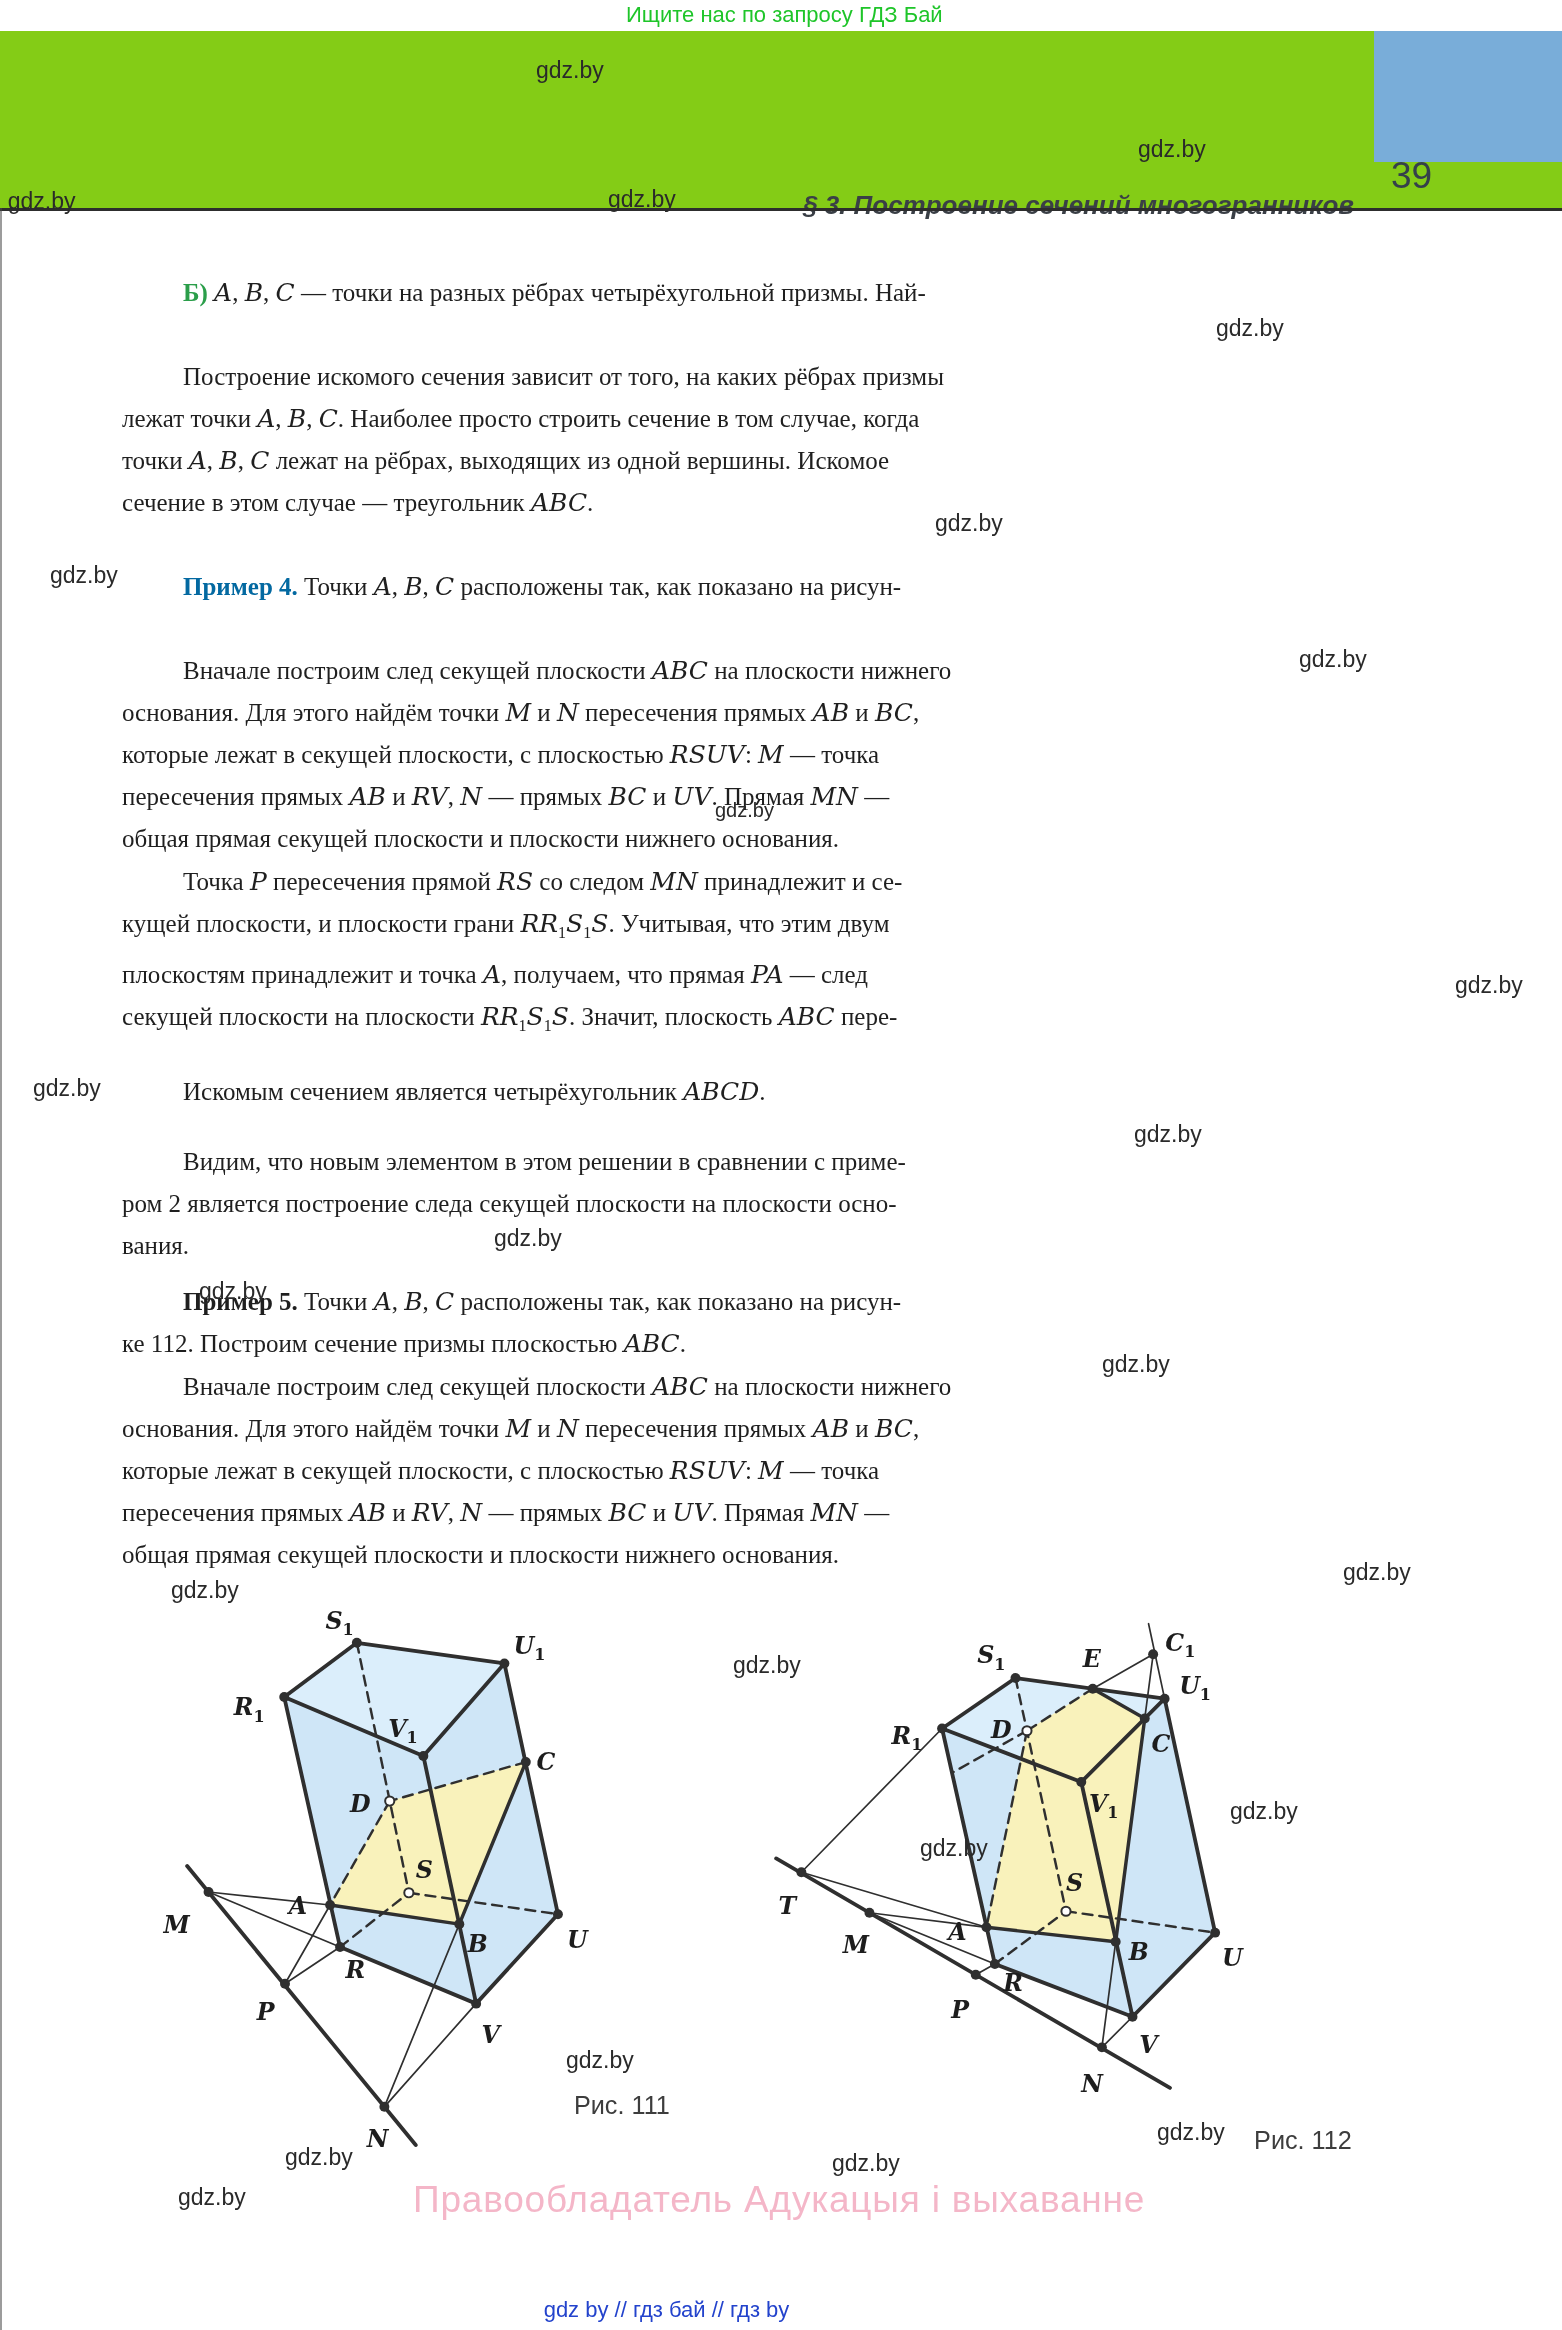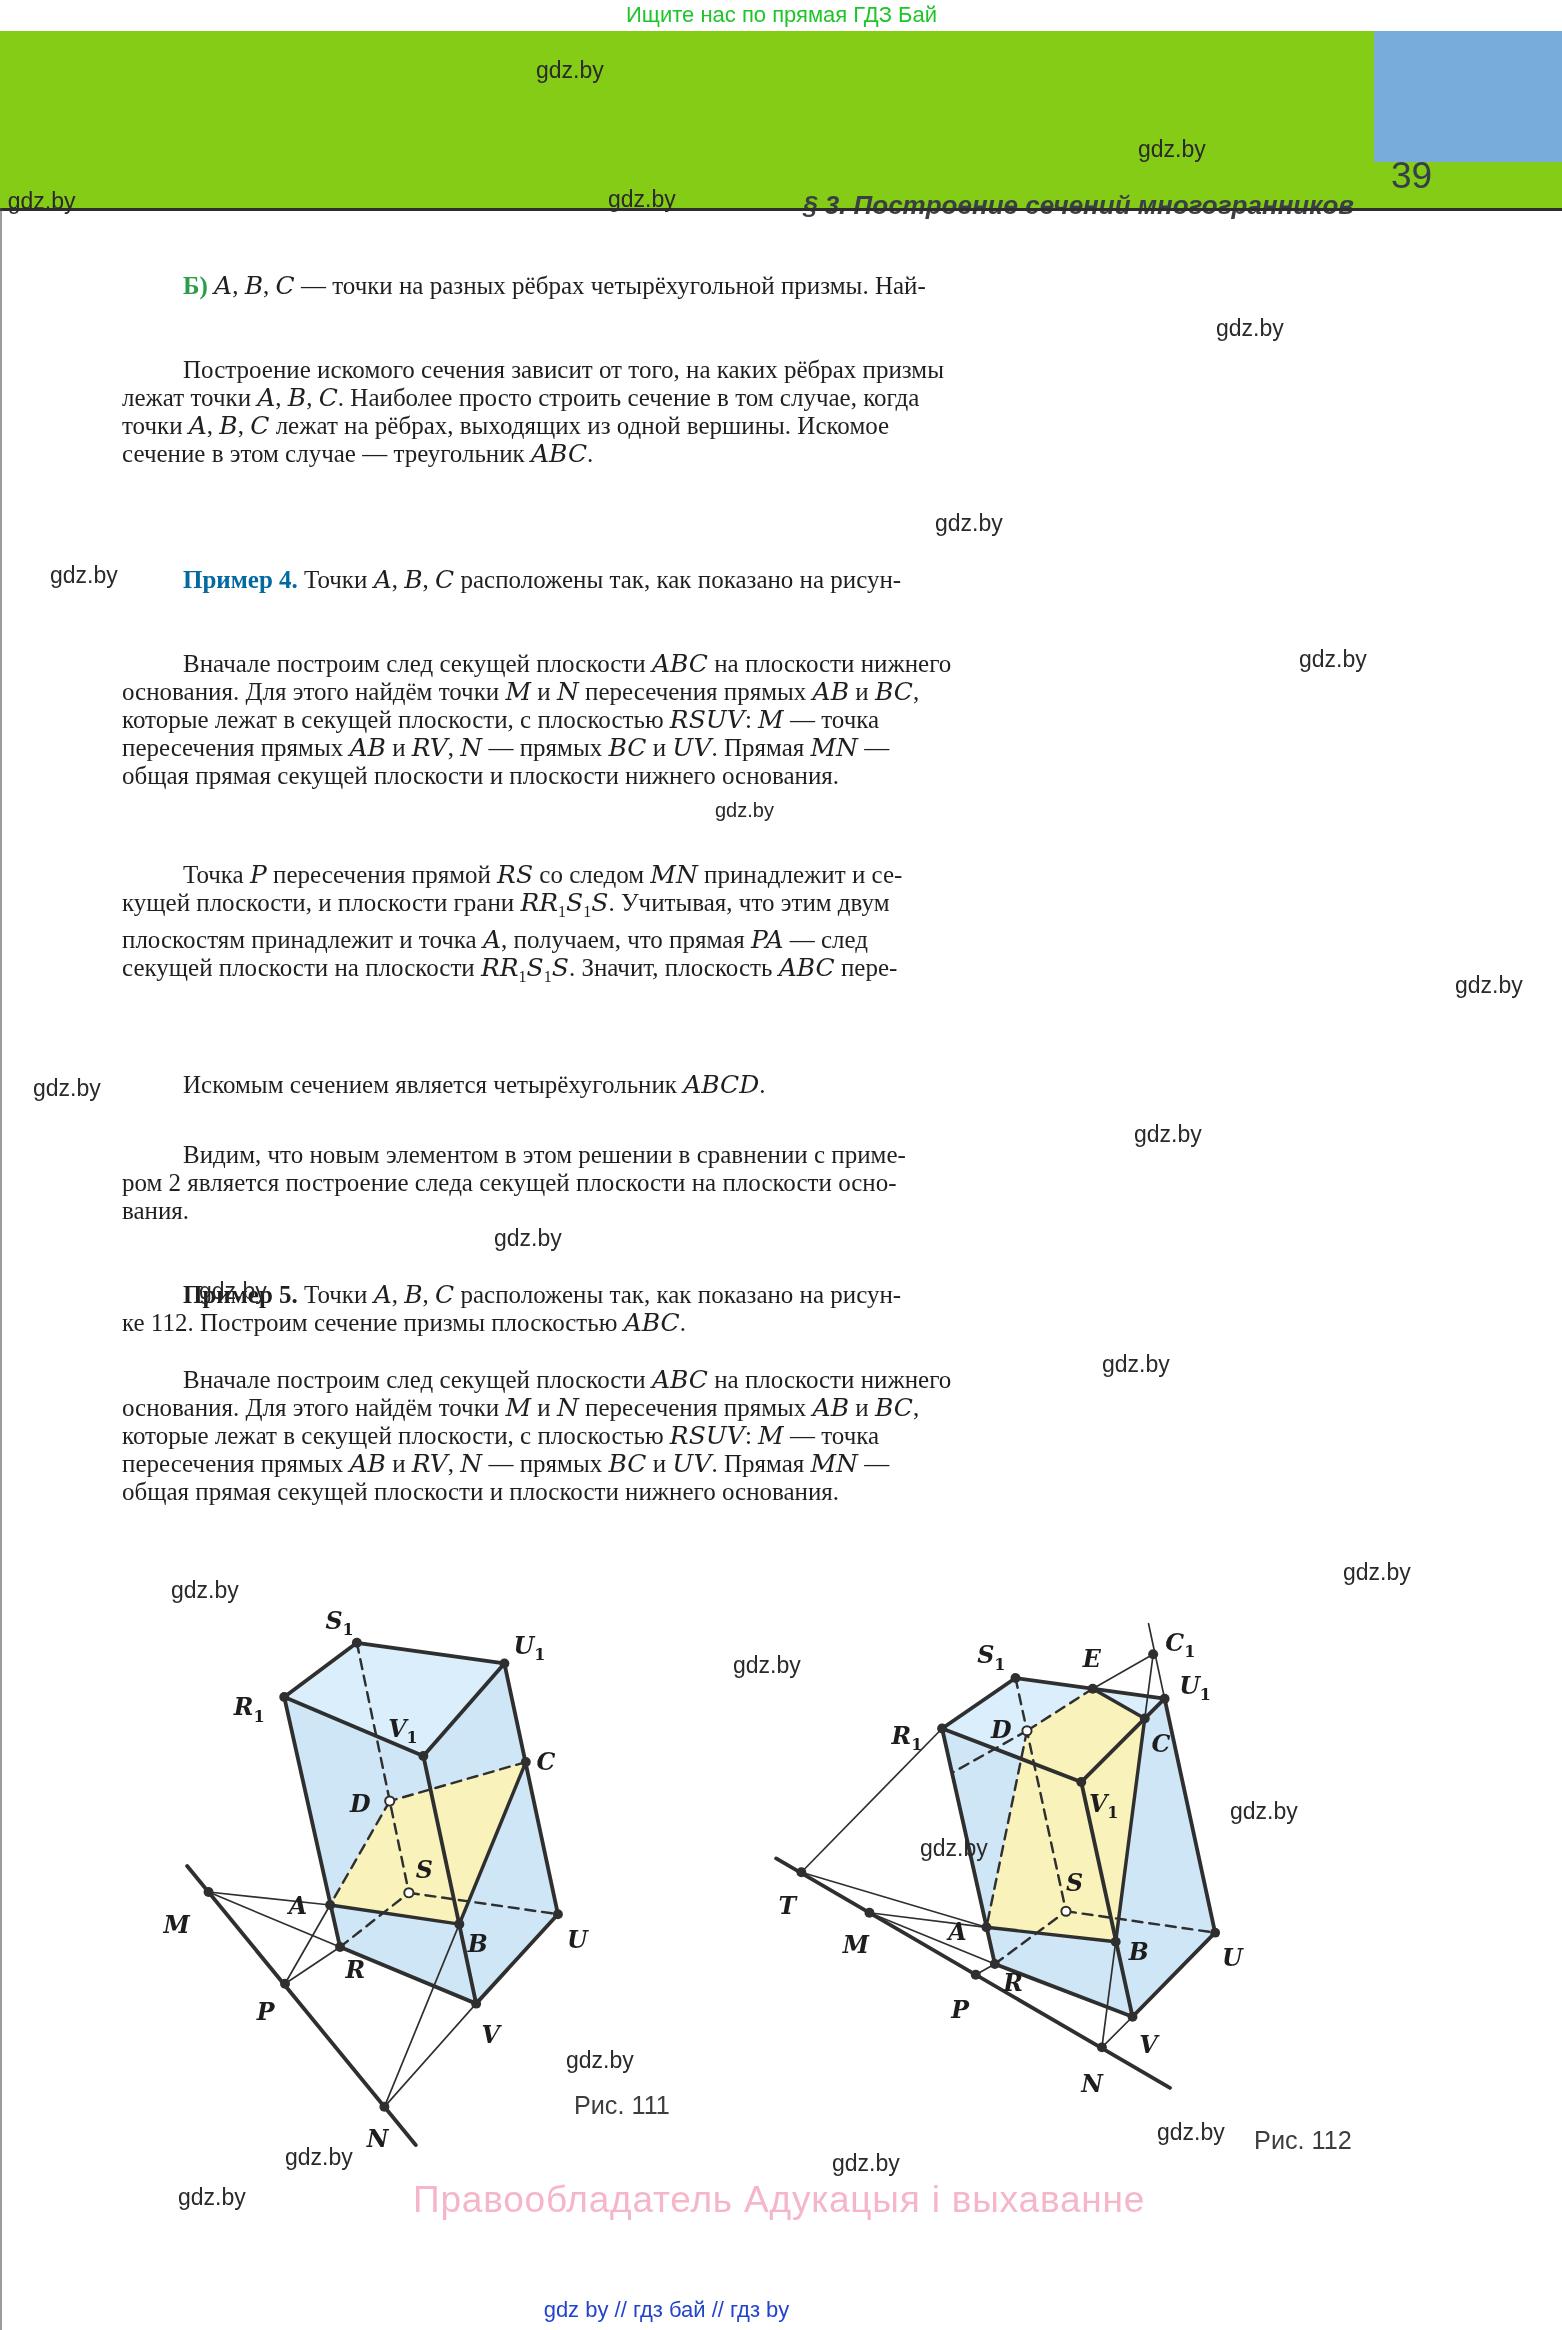--- a/index.html
+++ b/index.html
@@ -10,39 +10,39 @@
         font-size:22px;color:#1ec529;white-space:nowrap;}
   .band{position:absolute;left:0;top:31px;width:1563px;height:177px;background:#84cc16;}
   .pagenum-box{position:absolute;left:1374px;top:0;width:189px;height:131px;background:#79add9;}
   .pagenum{position:absolute;left:17px;top:124px;font-family:"Liberation Sans","DejaVu Sans",sans-serif;
         font-size:37px;color:#35404b;}
   .section-title{position:absolute;right:209px;top:159px;font-family:"Liberation Sans","DejaVu Sans",sans-serif;
         font-style:italic;font-weight:600;font-size:26px;color:#3a3f46;white-space:nowrap;}
   .rule{position:absolute;left:0;top:208px;width:1563px;height:3.1px;background:#2d2d2d;}
   .edge-line{position:absolute;top:208px;bottom:0;width:1.5px;background:#4a4a4a;opacity:.55;}
   .text-col{position:absolute;left:122px;width:857px;}
-  .para{position:absolute;left:0;width:857px;font-size:25px;color:#1f1f1f;line-height:28px;}
+  .para{position:absolute;left:0;width:857px;font-size:25px;color:#1f1f1f;line-height:42px;}
   .para .line{white-space:nowrap;}
   .para .line:first-child{text-indent:61px;}
   .para i{font-family:"DejaVu Serif",serif;}
   .para sub{font-size:16px;}
   .lead-green{font-weight:bold;}
   .lead-bold{font-weight:bold;}
   .wm{position:absolute;font-family:"Liberation Sans","DejaVu Sans",sans-serif;color:#2a2a2a;white-space:nowrap;}
   .figure{position:absolute;}
   .footer-pink{position:absolute;left:413px;top:2179px;font-family:"Liberation Sans","DejaVu Sans",sans-serif;
         font-size:37px;letter-spacing:0.8px;white-space:nowrap;}
   .footer-links{position:absolute;left:0;top:2297px;width:1333px;text-align:center;
         font-family:"Liberation Sans","DejaVu Sans",sans-serif;font-size:22px;}
 </style>
 </head>
 <body>
 
 <div id="page" data-name="textbook-page">
-  <div class="green-banner" data-name="search-banner">Ищите нас по прямая ГДЗ Бай</div>
+  <div class="green-banner" data-name="search-banner">Ищите нас по запросу ГДЗ Бай</div>
 
   <div class="band" data-name="header-band">
     <div class="section-title" data-name="section-title">§ 3. Построение сечений многогранников</div>
     <div class="pagenum-box" data-name="page-number-box">
       <div class="pagenum" data-name="page-number">39</div>
     </div>
   </div>
   <div class="rule" data-name="header-rule"></div>
   <div class="edge-line" style="left:0;" data-name="page-edge-left"></div>
   <div class="edge-line" style="right:0;" data-name="page-edge-right"></div>

